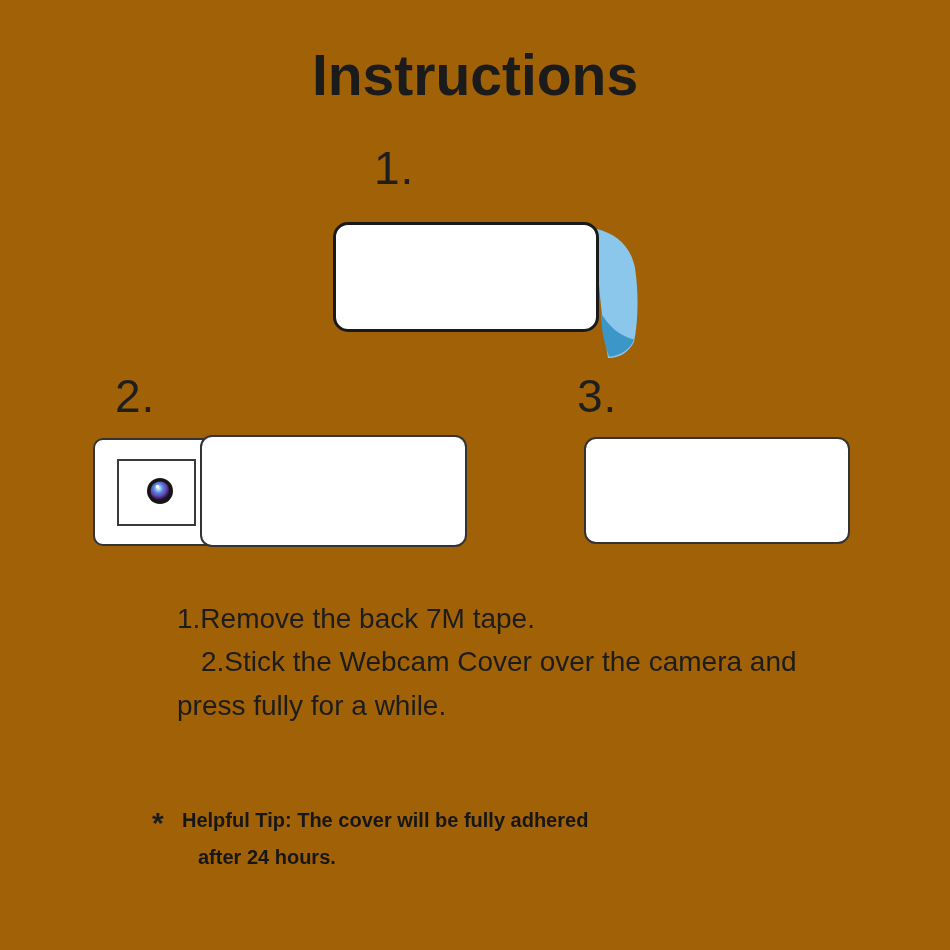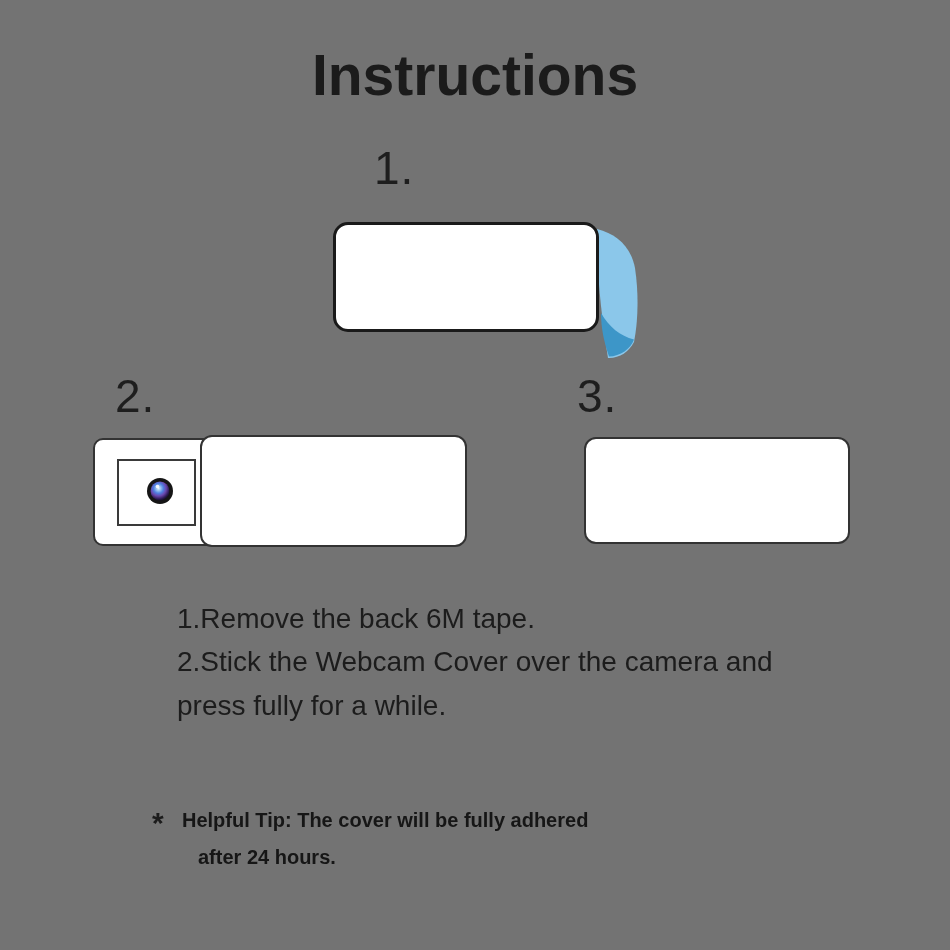--- a/index.html
+++ b/index.html
@@ -1,17 +1,17 @@
 <!DOCTYPE html>
 <html><head>
 <meta charset="utf-8">
 <style>
   html,body{margin:0;padding:0;background:#ffffff;}
   .canvas{
-    position:relative;width:950px;height:950px;background:#737373;
+    position:relative;width:950px;height:950px;background:#a16207;
     font-family:"Liberation Sans",sans-serif;color:#1c1c1c;overflow:hidden;
   }
   .title{
     position:absolute;left:0;top:44px;width:100%;margin:0;
     text-align:center;font-size:57px;font-weight:bold;line-height:1.1;
     color:#1b1b1b;
   }
   .step-num{
     position:absolute;font-size:46px;line-height:1;color:#1e1e1e;
     letter-spacing:1px;
@@ -50,21 +50,21 @@
     position:absolute;left:584px;top:437px;width:266px;height:107px;
     border:2px solid #333333;border-radius:12px;background:#ffffff;
     box-sizing:border-box;
   }
 
   .bodyline{
     position:absolute;left:177px;font-size:28px;line-height:34px;
     white-space:nowrap;color:#1c1c1c;
   }
   .l1{top:602px;}
-  .l2{top:645px;}
+  .l2{top:645px;margin-left:24px;}
   .l3{top:689px;}
   .l4{top:732px;}
 
   .tip-bullet{
     position:absolute;left:152px;top:806px;font-size:30px;font-weight:bold;
     line-height:34px;
   }
   .tipline{
     position:absolute;font-size:20px;font-weight:bold;line-height:34px;
     white-space:nowrap;color:#161616;
@@ -109,21 +109,21 @@
       </radialGradient>
     </defs>
     <circle cx="14" cy="14" r="13" fill="#151515"></circle>
     <circle cx="14" cy="14" r="9.5" fill="url(#irisGrad)"></circle>
     <circle cx="11.5" cy="9.5" r="1.8" fill="#ffffff" opacity="0.9"></circle>
   </svg>
 
   <div class="step-num pos-step3">3.</div>
   <div class="cover3"></div>
 
-  <div class="bodyline l1">1.Remove the back 6M tape.</div>
+  <div class="bodyline l1">1.Remove the back 7M tape.</div>
   <div class="bodyline l2">2.Stick the Webcam Cover over the camera and</div>
   <div class="bodyline l3">press fully for a while.</div>
 
   <div class="tip-bullet">*</div>
   <div class="tipline t1">Helpful Tip: The cover will be fully adhered</div>
   <div class="tipline t2">after 24 hours.</div>
 
 </div>
 
 </body></html>

